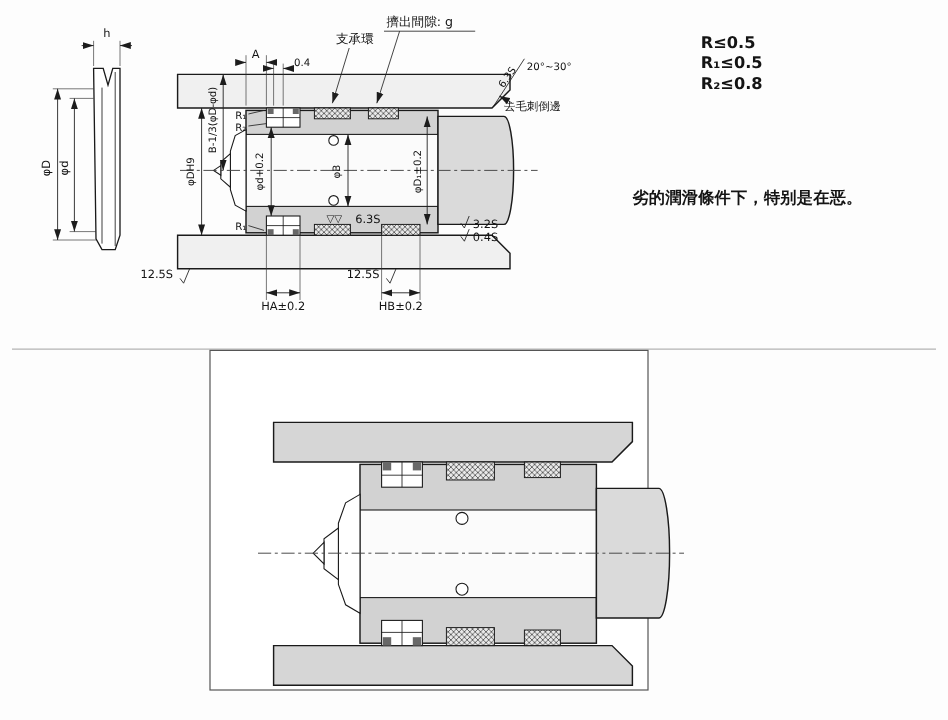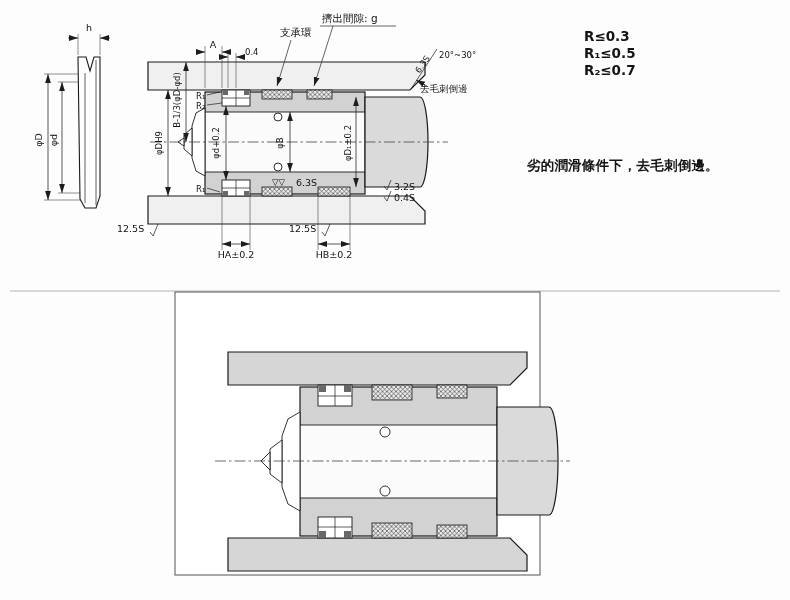--- a/index.html
+++ b/index.html
@@ -216,20 +216,20 @@
       <polygon class="white" points="282,440 270,449 270,474 282,483"></polygon>
       <polygon class="white" points="270,452 261,461 270,470"></polygon>
     </g>
 
     <path class="boss" d="M497,407 L549,407 A9,54 0 0 1 549,515 L497,515 Z"></path>
     <path class="cl" d="M215,461 H570"></path>
   </g>
 </svg>
 
 <div class="notes" id="r-limits">
-  <div>R≤0.3</div>
+  <div>R≤0.5</div>
   <div>R₁≤0.5</div>
-  <div>R₂≤0.7</div>
+  <div>R₂≤0.8</div>
 </div>
 
 <div class="notes" id="spec">
-  <div>劣的潤滑條件下，去毛刺倒邊。</div>
+  <div>劣的潤滑條件下，特别是在恶。</div>
 </div>
 
 </body></html>

